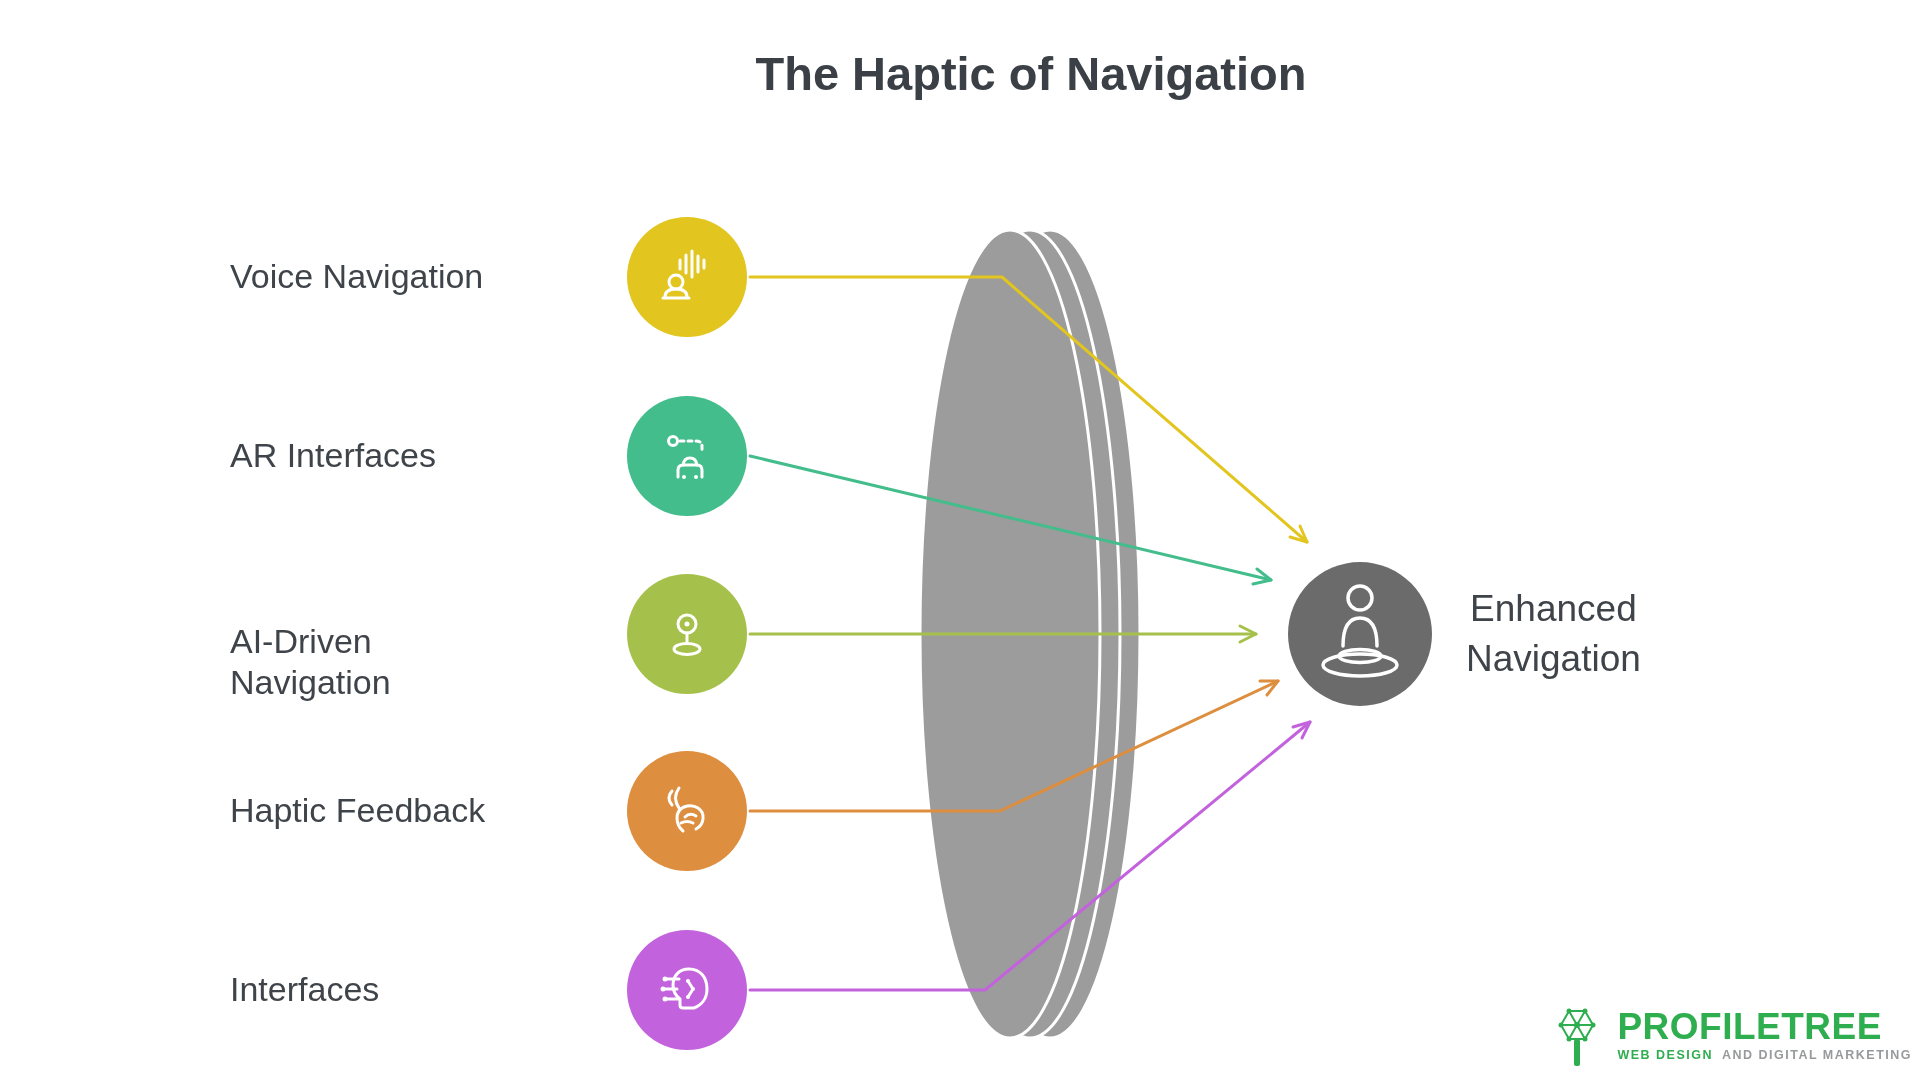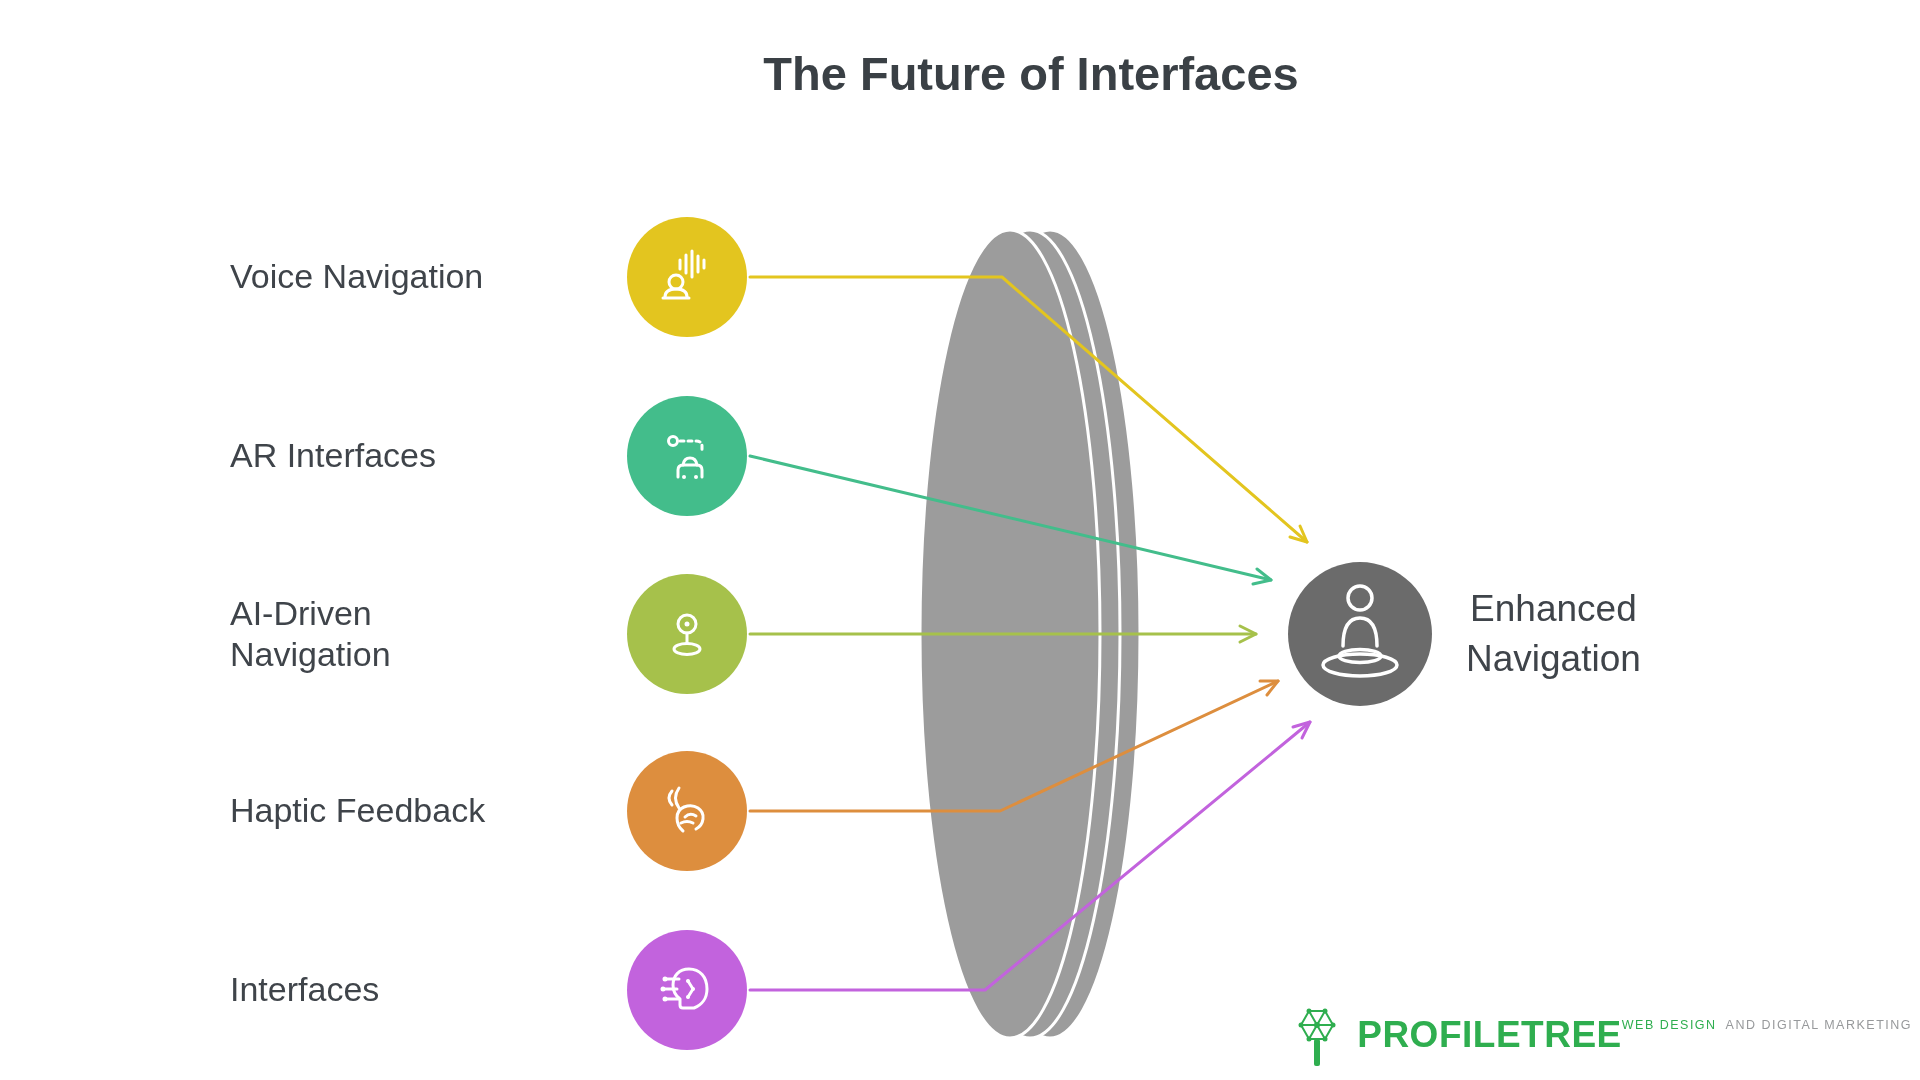--- a/index.html
+++ b/index.html
@@ -48,44 +48,44 @@
     color: #3f444a;
   }
   .logo {
     position: absolute;
     right: 8px;
     bottom: 12px;
     display: flex;
     align-items: center;
     gap: 9px;
   }
-  .logo-text { display: flex; flex-direction: row; }
+  .logo-text { display: flex; flex-direction: column; }
   .brand {
     font-size: 37px;
     font-weight: 700;
     color: #2fae4f;
     letter-spacing: 0.5px;
     line-height: 1.05;
   }
   .tagline {
     font-size: 12.5px;
     letter-spacing: 1.5px;
-    font-weight: 400;
+    font-weight: 700;
     margin-top: 2px;
     white-space: nowrap;
   }
   .tg-hl   { color: #2fae4f; }
   .tg-rest { color: #97999b; margin-left: 4px; }
 </style>
 </head>
 <body>
 
 <div class="canvas">
 
-  <div class="title">The Future of Interfaces</div>
+  <div class="title">The Haptic of Navigation</div>
 
   <svg class="diagram-svg" viewBox="0 0 1920 1080" xmlns="http://www.w3.org/2000/svg">
 
     <g stroke="#ffffff" stroke-width="3">
       <ellipse cx="1050" cy="634" rx="90" ry="404" fill="#9c9c9c"></ellipse>
       <ellipse cx="1030" cy="634" rx="90" ry="404" fill="#9c9c9c"></ellipse>
       <ellipse cx="1010" cy="634" rx="90" ry="404" fill="#9c9c9c"></ellipse>
     </g>
 
     <g fill="none" stroke-width="3" stroke-linecap="round" stroke-linejoin="round">
@@ -181,21 +181,21 @@
   </svg>
 
   <div class="item-label" style="top:277px">
     <div>Voice Navigation</div>
     <div></div>
   </div>
   <div class="item-label" style="top:456px">
     <div>AR Interfaces</div>
     <div></div>
   </div>
-  <div class="item-label" style="top:634px">
+  <div class="item-label" style="top:662px">
     <div>AI-Driven</div>
     <div>Navigation</div>
   </div>
   <div class="item-label" style="top:811px">
     <div>Haptic Feedback</div>
     <div></div>
   </div>
   <div class="item-label" style="top:990px">
     <div>Interfaces</div>
   </div>

